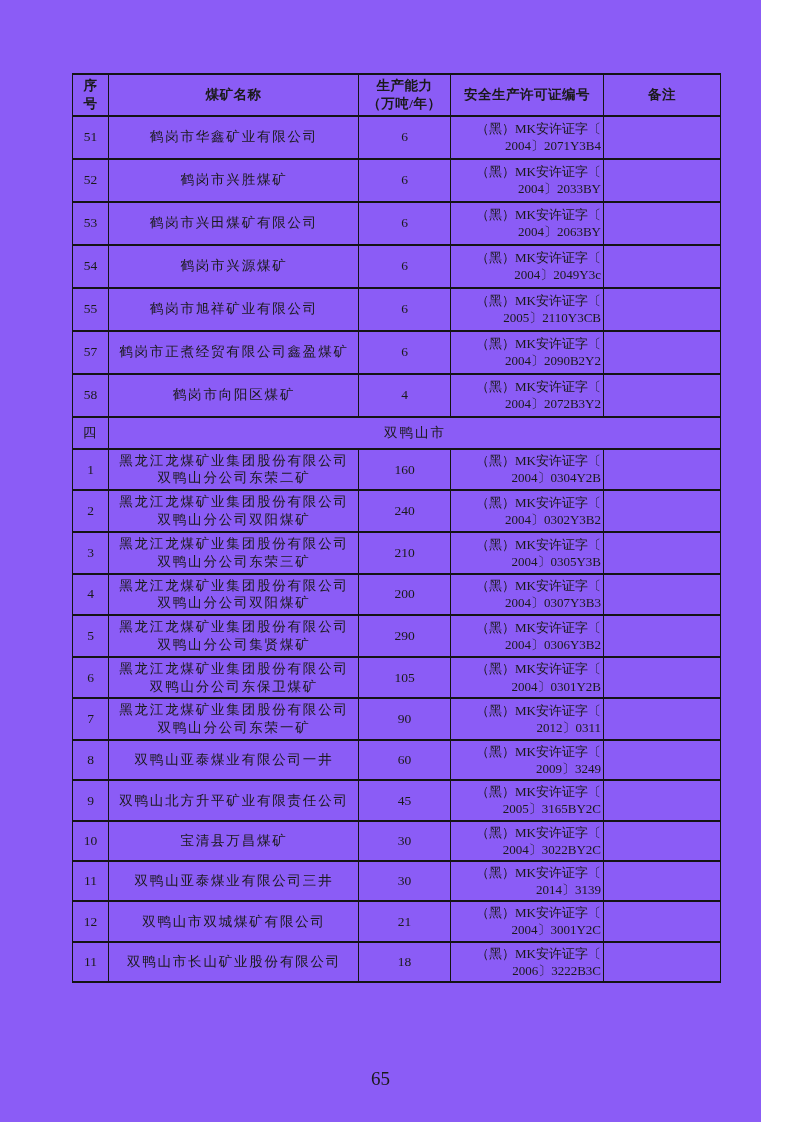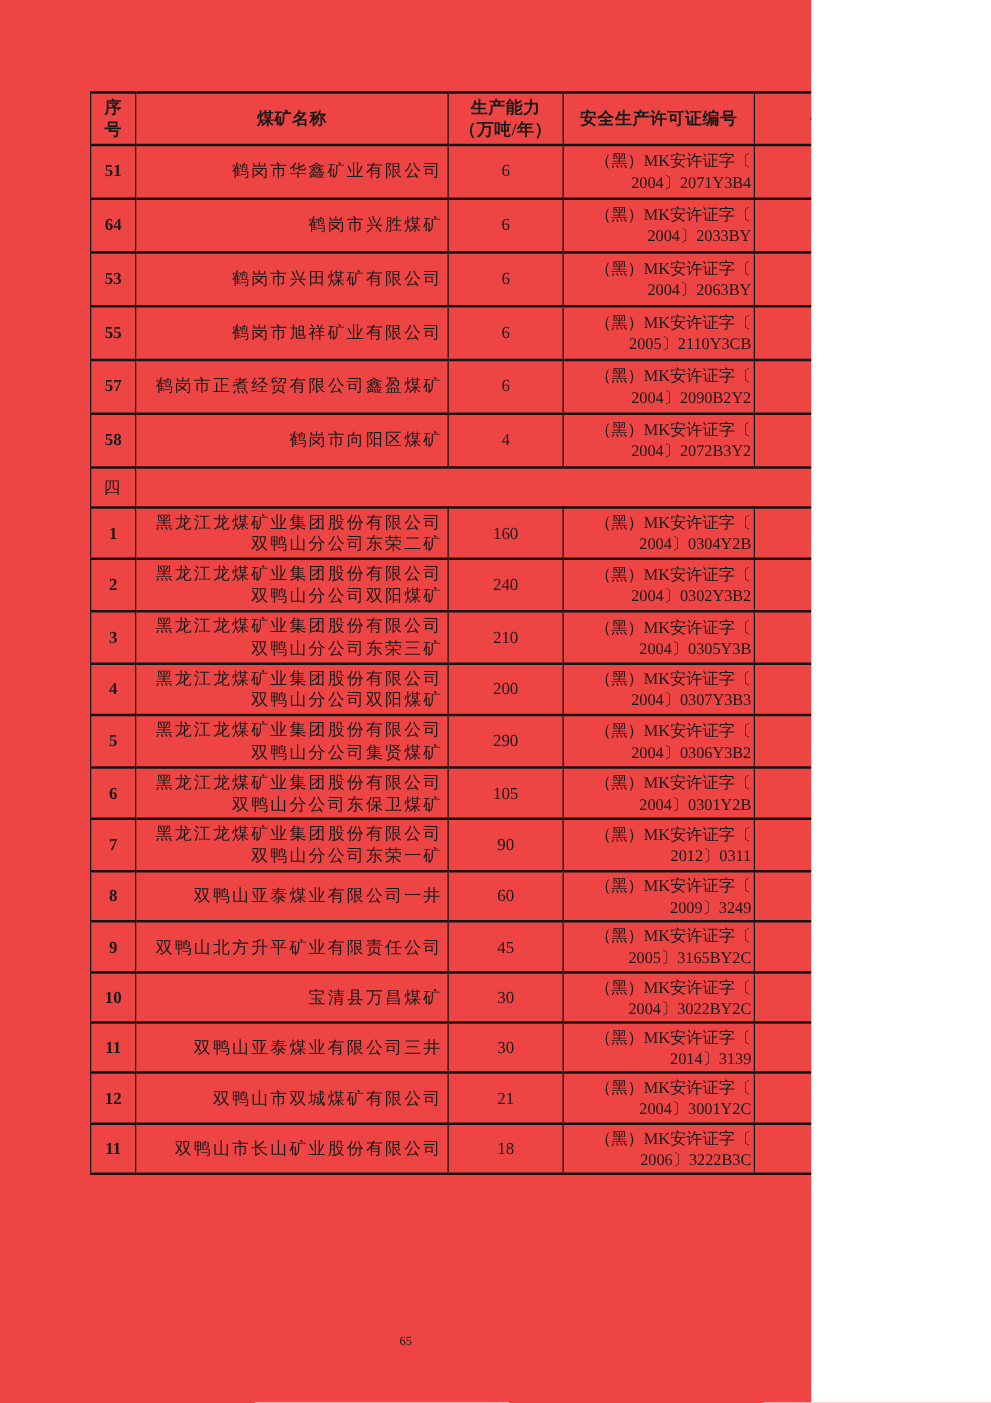--- a/index.html
+++ b/index.html
@@ -1,21 +1,21 @@
 <!DOCTYPE html>
 <html><head>
 <meta charset="utf-8">
 <style>
   * { margin: 0; padding: 0; box-sizing: border-box; }
   html, body { background: #ffffff; }
   .page {
     position: relative;
-    width: 649px;
+    width: 761px;
     height: 1122px;
-    background: #ef4444;
+    background: #8b5cf6;
     font-family: "Liberation Serif", "DejaVu Serif", serif;
     color: #1a1a1a;
     overflow: hidden;
   }
   table.mine-table {
     position: absolute;
     left: 72px;
     top: 73px;
     width: 648px;
     border-collapse: collapse;
@@ -35,35 +35,35 @@
     text-align: center;
     height: 41px;
     white-space: pre-line;
     letter-spacing: 0.5px;
   }
   .col-no    { width: 36px;  }
   .col-name  { width: 250px; }
   .col-cap   { width: 92px;  }
   .col-lic   { width: 153px; }
   .col-rem   { width: 117px; }
-  td.cell-no       { text-align: center; font-weight: bold; }
-  td.cell-name     { text-align: right; letter-spacing: 1.8px; padding-left: 5px; }
+  td.cell-no       { text-align: center; }
+  td.cell-name     { text-align: center; letter-spacing: 1.8px; padding-left: 5px; }
   td.cell-capacity { text-align: center; }
   td.cell-license  { text-align: right; white-space: pre-line; font-size: 13px; padding: 2px 2px; }
   td.cell-remark   { }
   tbody tr { height: 39px; }
   tbody tr.group-a { height: 43px; }
   tbody tr.section-row { height: 32px; }
   tbody tr.section-row td { font-weight: normal; letter-spacing: 2px; }
   .page-number {
     position: absolute;
     left: 0; right: 0;
     top: 1068px;
     text-align: center;
-    font-size: 10px;
+    font-size: 19px;
     color: #1a1a1a;
   }
 </style>
 </head>
 <body>
 
 <div class="page">
   <table class="mine-table">
     <colgroup>
       <col class="col-no">
@@ -85,33 +85,41 @@
     <tbody id="table-body">
         <tr class="group-a">
           <td class="cell-no">51</td>
           <td class="cell-name">鹤岗市华鑫矿业有限公司</td>
           <td class="cell-capacity">6</td>
           <td class="cell-license">（黑）MK安许证字〔
 2004〕2071Y3B4</td>
           <td class="cell-remark"></td>
         </tr>
         <tr class="group-a">
-          <td class="cell-no">64</td>
+          <td class="cell-no">52</td>
           <td class="cell-name">鹤岗市兴胜煤矿</td>
           <td class="cell-capacity">6</td>
           <td class="cell-license">（黑）MK安许证字〔
 2004〕2033BY</td>
           <td class="cell-remark"></td>
         </tr>
         <tr class="group-a">
           <td class="cell-no">53</td>
           <td class="cell-name">鹤岗市兴田煤矿有限公司</td>
           <td class="cell-capacity">6</td>
           <td class="cell-license">（黑）MK安许证字〔
 2004〕2063BY</td>
+          <td class="cell-remark"></td>
+        </tr>
+        <tr class="group-a">
+          <td class="cell-no">54</td>
+          <td class="cell-name">鹤岗市兴源煤矿</td>
+          <td class="cell-capacity">6</td>
+          <td class="cell-license">（黑）MK安许证字〔
+2004〕2049Y3c</td>
           <td class="cell-remark"></td>
         </tr>
         <tr class="group-a">
           <td class="cell-no">55</td>
           <td class="cell-name">鹤岗市旭祥矿业有限公司</td>
           <td class="cell-capacity">6</td>
           <td class="cell-license">（黑）MK安许证字〔
 2005〕2110Y3CB</td>
           <td class="cell-remark"></td>
         </tr>

